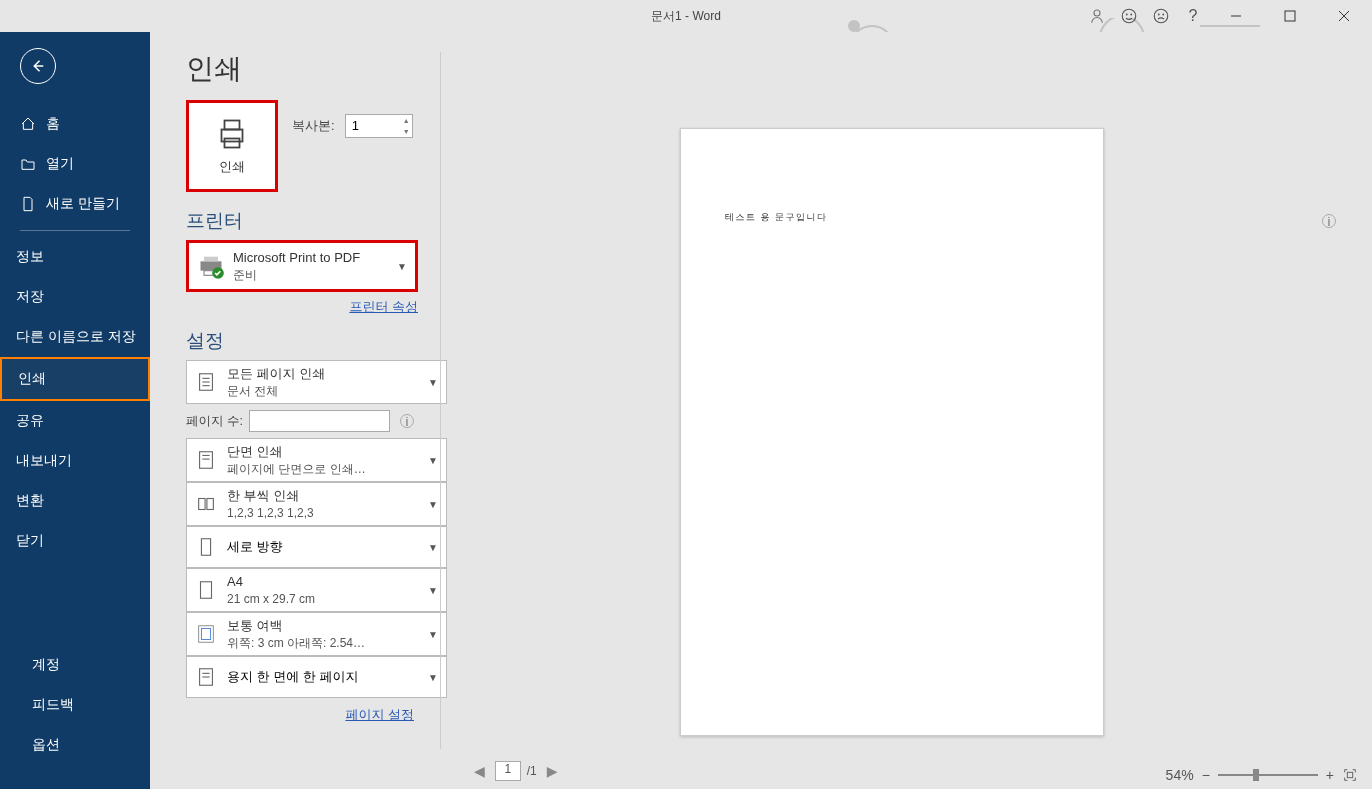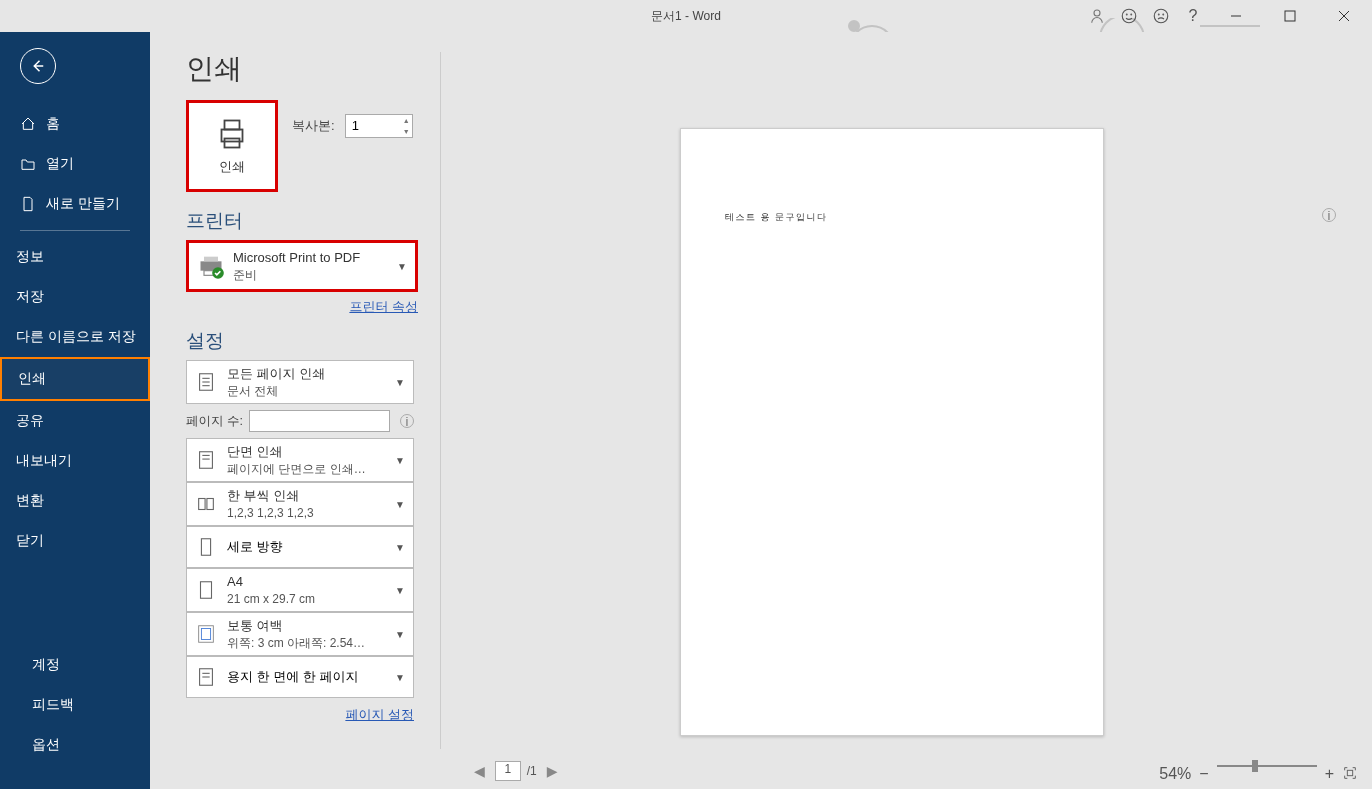--- a/index.html
+++ b/index.html
@@ -150,20 +150,21 @@
   border: 1px solid #aaa;
   background: #fff;
   padding-left: 6px;
   position: relative;
 }
 .section-title {
   font-size: 19px;
   color: #2a4f7a;
   margin-bottom: 6px;
   display: flex;
+  align-items: center;
 }
 .info-icon {
   font-size: 13px;
   color: #777;
   border: 1px solid #aaa;
   border-radius: 50%;
   width: 14px;
   height: 14px;
   display: inline-flex;
   align-items: center;
@@ -194,21 +195,21 @@
 .link {
   color: #2859b5;
   text-decoration: underline;
   font-size: 13px;
   display: block;
   text-align: right;
   width: 232px;
   margin-top: 6px;
 }
 .setting-select {
-  width: 228px;
+  width: 261px;
   height: 42px;
   background: #fff;
   border: 1px solid #bbb;
   display: flex;
   align-items: center;
   padding: 0 8px;
   gap: 10px;
   position: relative;
   margin-bottom: 0;
 }
@@ -266,22 +267,23 @@
   height: 20px;
   border: 1px solid #aaa;
   background: #fff;
   text-align: center;
 }
 .zoom-bar {
   position: absolute;
   bottom: 6px;
   right: 14px;
   display: flex;
+  align-items: center;
   gap: 8px;
-  font-size: 16px;
+  font-size: 14px;
   color: #555;
 }
 .slider {
   width: 100px;
   height: 2px;
   background: #888;
   position: relative;
 }
 .slider-thumb {
   width: 6px;

